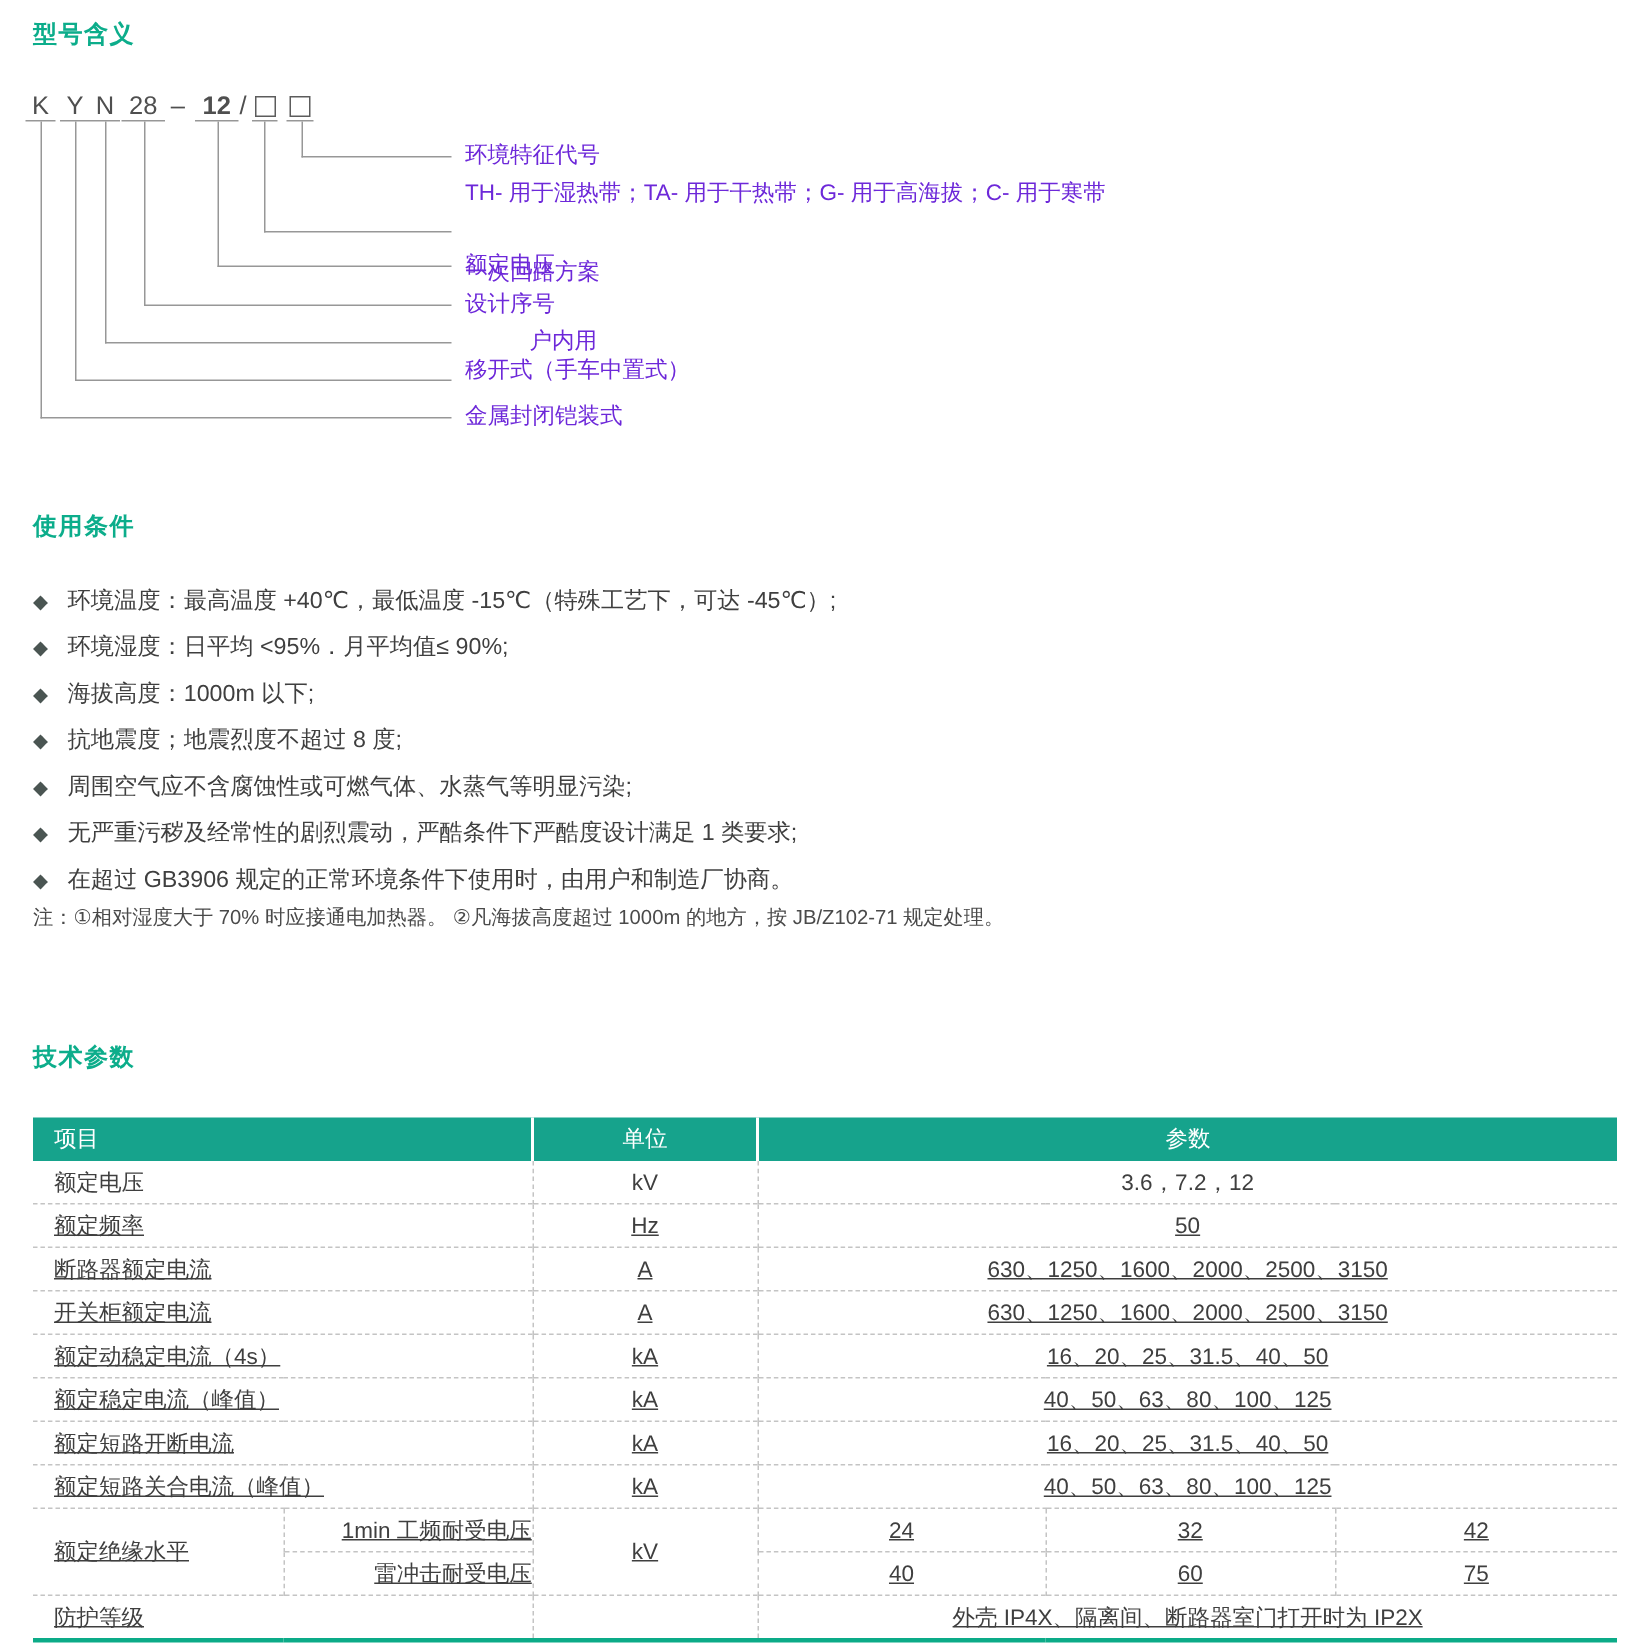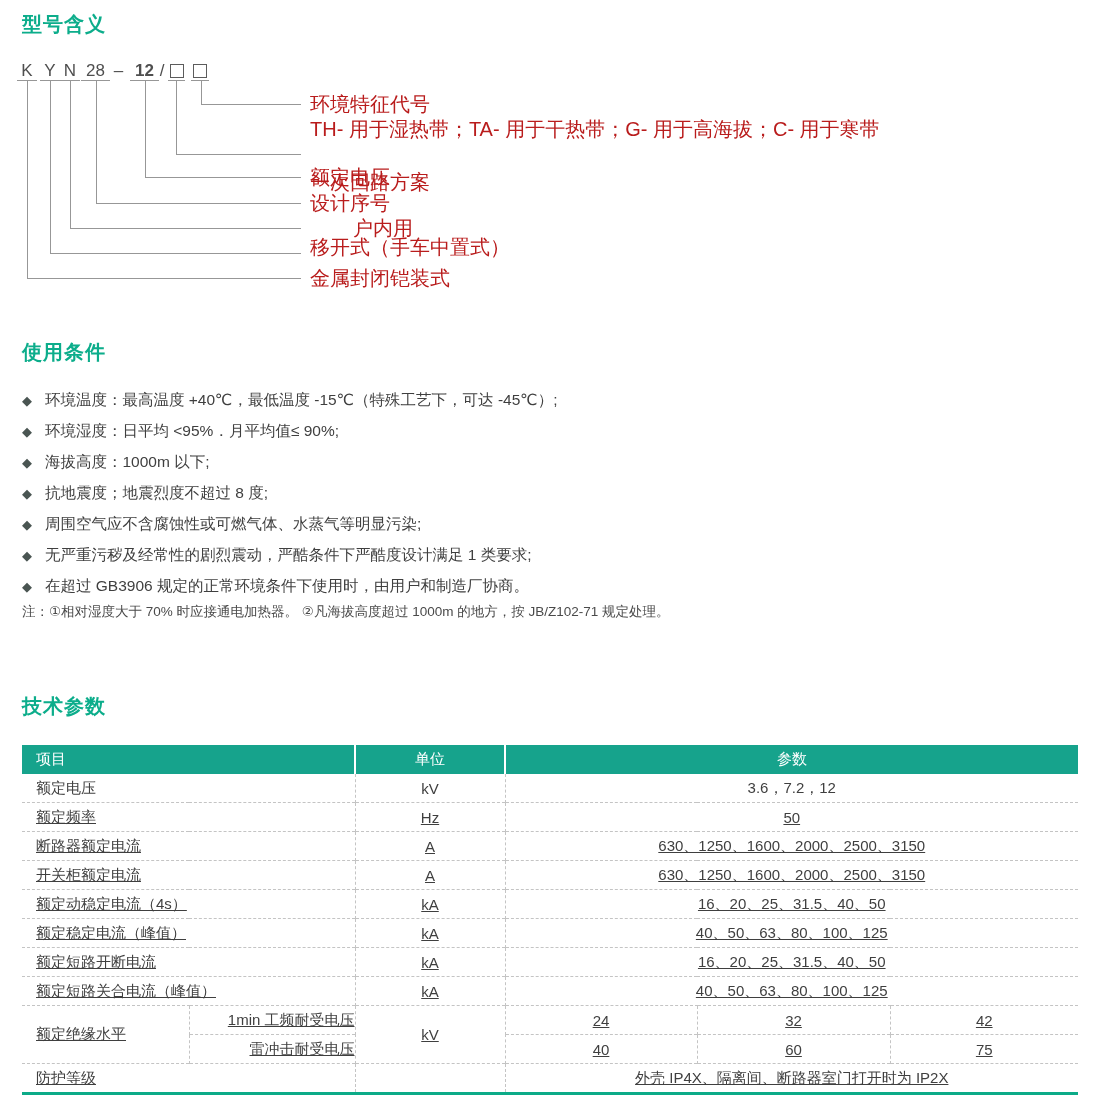--- a/index.html
+++ b/index.html
@@ -6,41 +6,41 @@
   .page{
     position:relative;
     width:1100px;height:1098px;
     font-family:"Liberation Sans","DejaVu Sans",sans-serif;
     color:#3f3f3f;
     background:#ffffff;
     overflow:hidden;
   }
   .sec-title{
     position:absolute;left:22px;
-    font-size:20px;font-weight:700;color:#0cad8b;
+    font-size:16px;font-weight:700;color:#0cad8b;
     letter-spacing:1px;line-height:22px;margin:0;
   }
   
   .diagram{position:absolute;left:0;top:0;width:1100px;height:310px;}
   .code-part{
     position:absolute;top:61px;height:19px;line-height:19px;
     text-align:center;font-size:17px;color:#4f4f4f;
   }
   .code-part.tick{border-bottom:1px solid #979797;}
   .sq{
     display:inline-block;width:12px;height:12px;
     border:1.5px solid #5c5c5c;vertical-align:bottom;margin-bottom:2px;
   }
   .conn{
     position:absolute;
     border-left:1px solid #979797;border-bottom:1px solid #979797;
   }
   .dlabel{
     position:absolute;left:310px;height:20px;line-height:20px;
-    font-size:20px;color:#b91c1c;white-space:nowrap;
+    font-size:15px;color:#6d28d9;white-space:nowrap;
   }
   
   .bullets{position:absolute;left:22px;top:385px;width:1050px;}
   .bullet-row{height:31px;display:flex;align-items:center;}
   .diamond{
     width:14px;font-size:13px;color:#4a5552;flex:0 0 auto;
     margin-right:9px;line-height:1;
   }
   .bullet-text{font-size:15.5px;white-space:nowrap;}
   .note{

